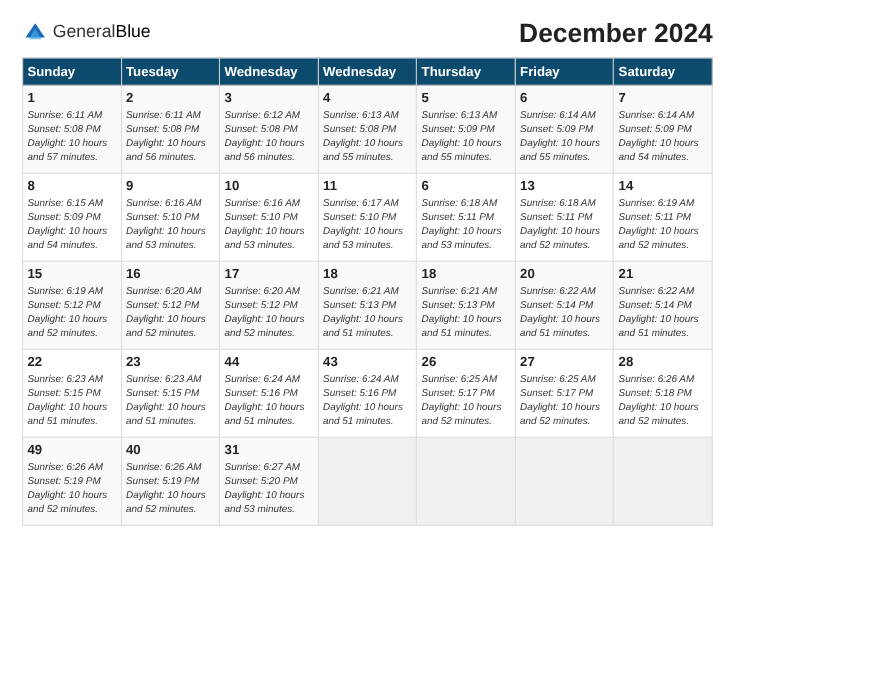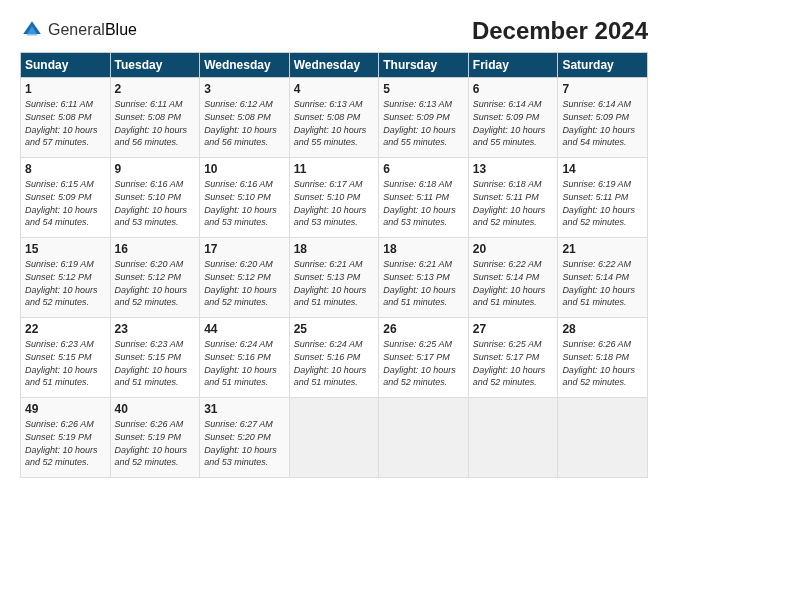--- a/index.html
+++ b/index.html
@@ -221,21 +221,21 @@
           </td>
           <td>
             <span class="day-num">23</span>
 <div class="day-info">Sunrise: 6:23 AM<br>Sunset: 5:15 PM<br>Daylight: 10 hours and 51 minutes.</div>
           </td>
           <td>
             <span class="day-num">44</span>
 <div class="day-info">Sunrise: 6:24 AM<br>Sunset: 5:16 PM<br>Daylight: 10 hours and 51 minutes.</div>
           </td>
           <td>
-            <span class="day-num">25</span>
+            <span class="day-num">43</span>
 <div class="day-info">Sunrise: 6:24 AM<br>Sunset: 5:16 PM<br>Daylight: 10 hours and 51 minutes.</div>
           </td>
           <td>
             <span class="day-num">26</span>
 <div class="day-info">Sunrise: 6:25 AM<br>Sunset: 5:17 PM<br>Daylight: 10 hours and 52 minutes.</div>
           </td>
           <td>
             <span class="day-num">27</span>
 <div class="day-info">Sunrise: 6:25 AM<br>Sunset: 5:17 PM<br>Daylight: 10 hours and 52 minutes.</div>
           </td>

